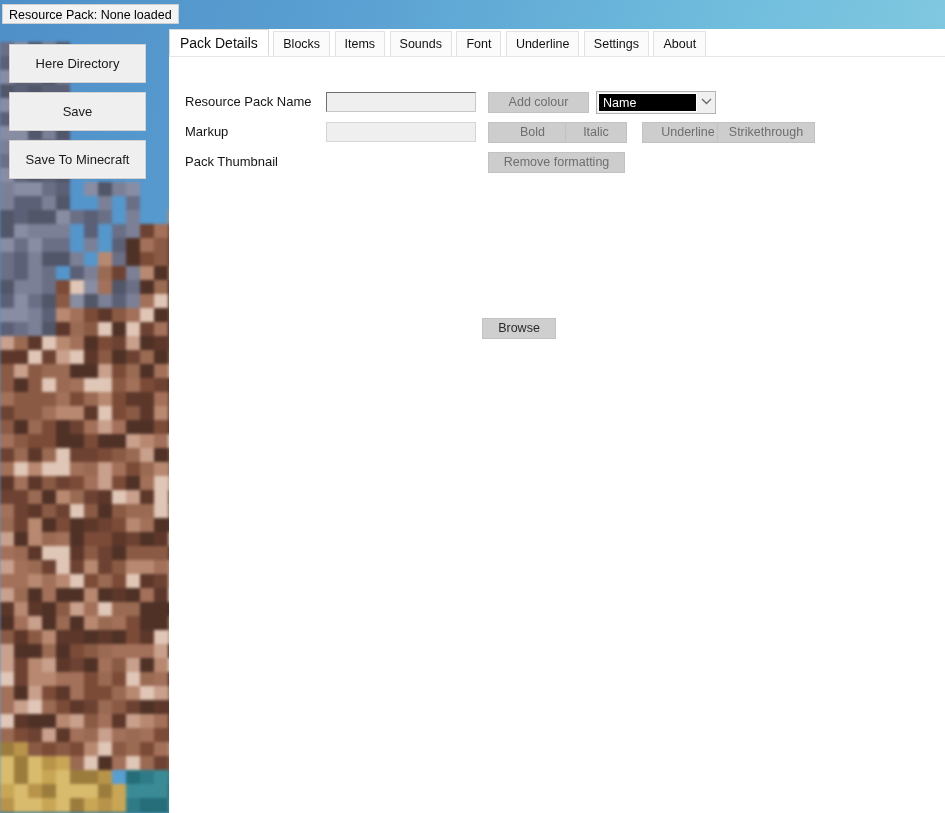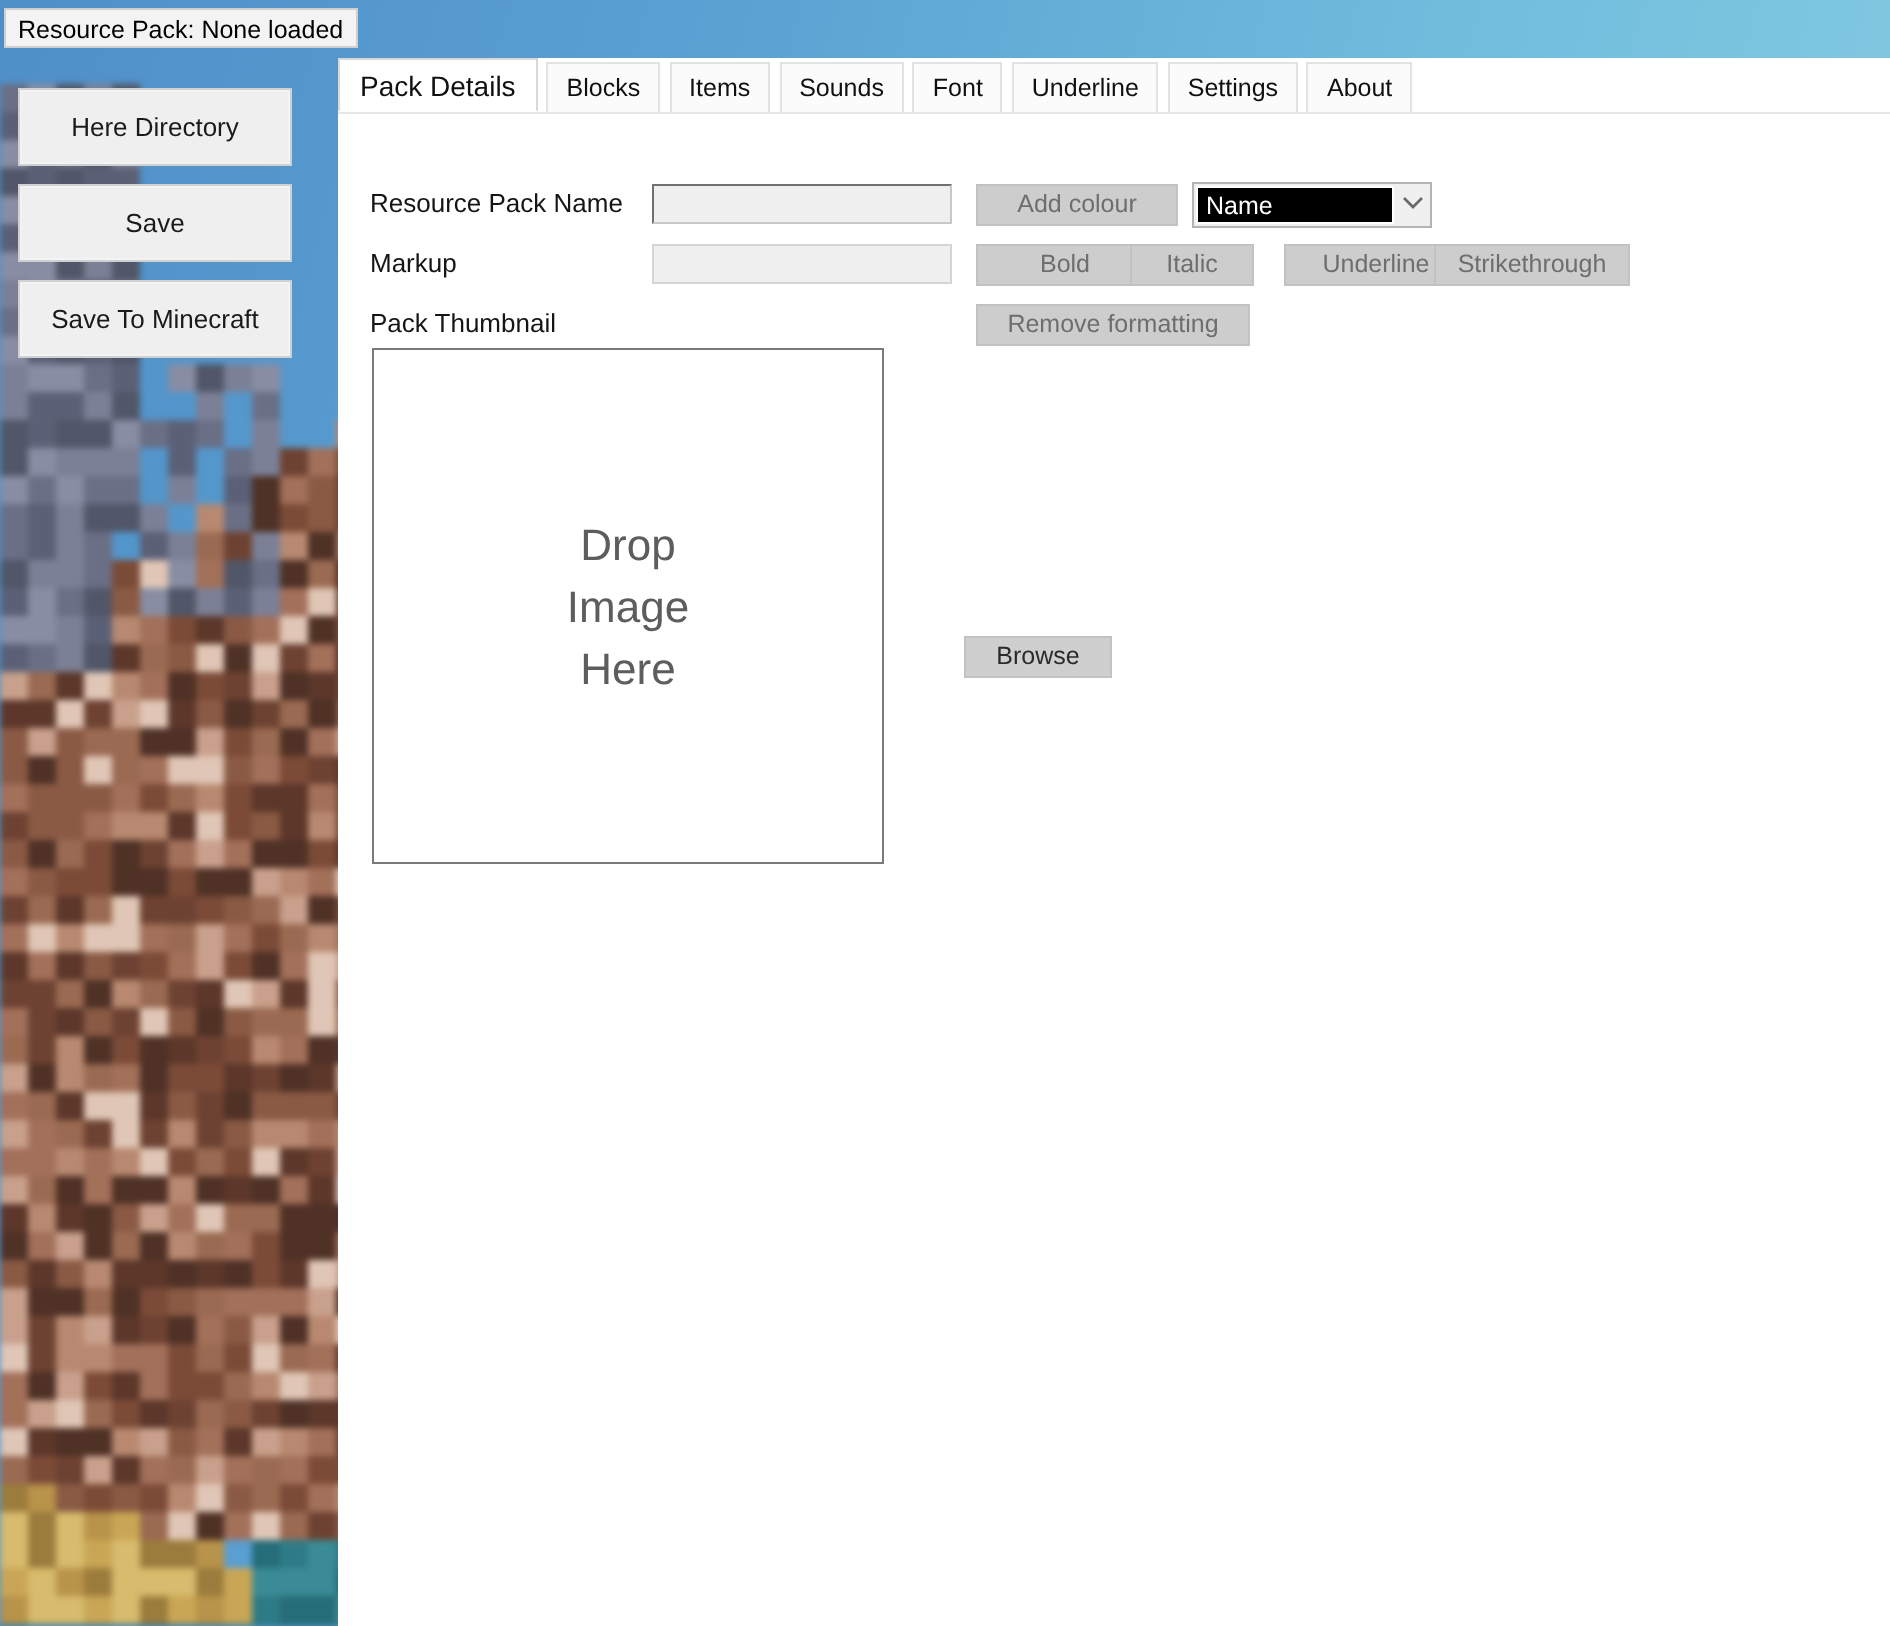--- a/index.html
+++ b/index.html
@@ -931,25 +931,20 @@
           </svg>
         </div>
       </div>
 
       <button class="fmt-btn" id="btn-bold">Bold</button>
       <button class="fmt-btn" id="btn-italic">Italic</button>
       <button class="fmt-btn" id="btn-underline">Underline</button>
       <button class="fmt-btn" id="btn-strike">Strikethrough</button>
       <button class="fmt-btn" id="btn-remove-fmt">Remove formatting</button>
 
-      <div id="drop-zone">
-        <div id="drop-zone-text">Drop
-Image
-Here</div>
-      </div>
 
       <button class="fmt-btn" id="btn-browse">Browse</button>
 
     </div>
   </div>
 
   <div id="bottom-sliver"></div>
 
 </div>
 

